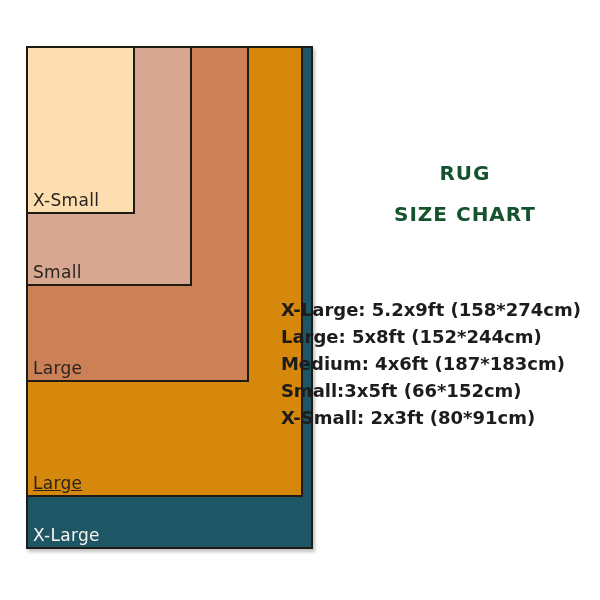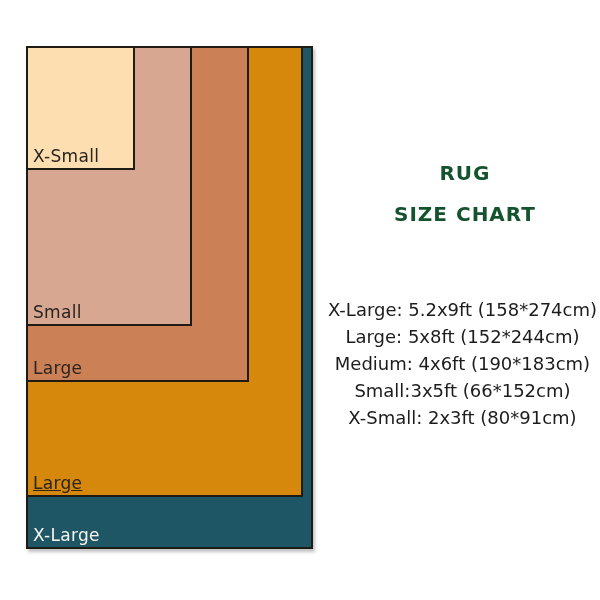--- a/index.html
+++ b/index.html
@@ -35,55 +35,56 @@
     text-align: center;
     font-size: 20px;
     line-height: 41px;
     font-weight: bold;
     letter-spacing: 1px;
     color: #14532d;
   }
   .specs {
     position: absolute;
     top: 296px;
-    right: 3px;
-    text-align: center;
+    right: 19px;
+    text-align: left;
     font-size: 18px;
     line-height: 27px;
     color: #1c1c1c;
     white-space: nowrap;
+    font-weight: bold;
   }
 </style>
 </head>
 <body>
 
 <div class="canvas">
 
   <div class="rug outermost" style="left: 26px; top: 46px; width: 287px; height: 503px; background: rgb(30, 86, 102); border-color: rgb(30, 26, 20);">
     <span class="rug-label" style="color: rgb(247, 244, 238);">X-Large</span>
   </div>
   <div class="rug" style="left: 26px; top: 46px; width: 277px; height: 451px; background: rgb(213, 136, 11); border-color: rgb(30, 26, 20);">
     <span class="rug-label" style="color: rgb(42, 36, 32); text-decoration: underline;">Large</span>
   </div>
   <div class="rug" style="left: 26px; top: 46px; width: 223px; height: 336px; background: rgb(203, 128, 85); border-color: rgb(30, 26, 20);">
     <span class="rug-label" style="color: rgb(42, 36, 32);">Large</span>
   </div>
-  <div class="rug" style="left: 26px; top: 46px; width: 166px; height: 280px; background: rgb(215, 167, 145); border-color: rgb(30, 26, 20);">
+  <div class="rug" style="left: 26px; top: 46px; width: 166px; height: 240px; background: rgb(215, 167, 145); border-color: rgb(30, 26, 20);">
     <span class="rug-label" style="color: rgb(42, 36, 32);">Small</span>
   </div>
-  <div class="rug" style="left: 26px; top: 46px; width: 109px; height: 124px; background: rgb(252, 222, 176); border-color: rgb(30, 26, 20);">
+  <div class="rug" style="left: 26px; top: 46px; width: 109px; height: 168px; background: rgb(252, 222, 176); border-color: rgb(30, 26, 20);">
     <span class="rug-label" style="color: rgb(42, 36, 32);">X-Small</span>
   </div>
 
   <div class="title-block">
     <div>RUG</div>
     <div>SIZE CHART</div>
   </div>
 
   <div class="specs">
     <div>X-Large: 5.2x9ft (158*274cm)</div>
     <div>Large: 5x8ft (152*244cm)</div>
-    <div>Medium: 4x6ft (190*183cm)</div>
+    <div>Medium: 4x6ft (187*183cm)</div>
     <div>Small:3x5ft (66*152cm)</div>
     <div>X-Small: 2x3ft (80*91cm)</div>
   </div>
 
 </div>
 
 </body></html>

